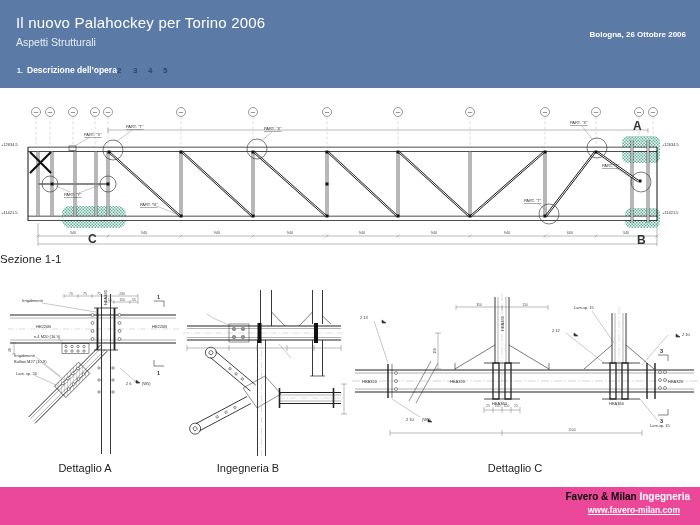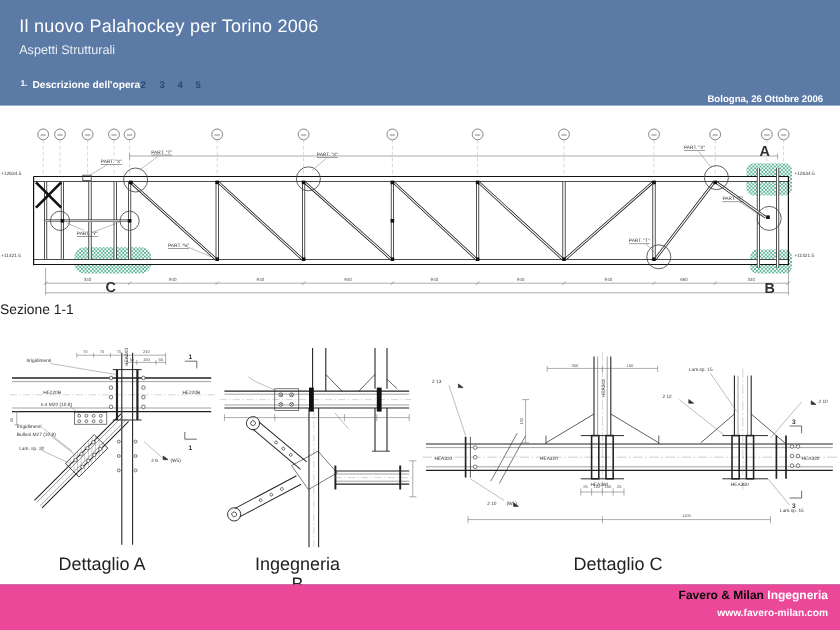--- a/index.html
+++ b/index.html
@@ -1,34 +1,34 @@
 <!DOCTYPE html>
 <html><head>
 <meta charset="utf-8">
 <style>
   html,body{margin:0;padding:0;background:#333;}
   .slide{position:relative;width:700px;height:525px;background:#5b7aa6;overflow:hidden;
          font-family:"Liberation Sans",sans-serif;}
   .title{position:absolute;left:16px;top:14px;color:#fff;font-size:15px;letter-spacing:.2px;text-align:right;}
   .subtitle{position:absolute;left:16px;top:36px;color:#e8edf4;font-size:10.5px;}
-  .date{position:absolute;right:14px;top:30px;color:#fff;font-size:8px;font-weight:bold;margin-top:48px;}
+  .date{position:absolute;right:14px;top:30px;color:#fff;font-size:8px;font-weight:bold;}
   .nav{position:absolute;left:0;top:64px;width:100%;height:16px;}
   .nav .num1{position:absolute;left:17px;top:3px;color:#fff;font-size:7px;font-weight:bold;}
   .nav .active{position:absolute;left:27px;top:1px;color:#fff;font-size:8.5px;font-weight:bold;}
   .nav .n{position:absolute;top:2px;color:#27496f;font-size:8px;font-weight:bold;cursor:pointer;}
   .n2{left:117px}.n3{left:133px}.n4{left:148px}.n5{left:163px}
   .canvas{position:absolute;left:0;top:88px;width:700px;height:399px;background:#fff;}
   .sez-label{position:absolute;left:0;top:253px;width:700px;
              color:#222;font-size:11.5px;}
-  .det-label{position:absolute;top:462px;color:#222;font-size:15px;text-align:center;width:80px;}
+  .det-label{position:absolute;top:462px;color:#222;font-size:11px;text-align:center;width:80px;}
   .dla{left:45px}.dlb{left:208px}.dlc{left:475px}
   .footer{position:absolute;left:0;top:487px;width:700px;height:38px;background:#ec4899;}
   .f1{position:absolute;right:10px;top:4px;font-size:10px;font-weight:bold;color:#fff;}
   .f1 .black{color:#0a0a0a;}
-  .f2{position:absolute;right:10px;top:18px;font-size:8.5px;font-weight:bold;color:#fff;cursor:pointer;}
+  .f2{position:absolute;right:20px;top:18px;font-size:8.5px;font-weight:bold;color:#fff;cursor:pointer;text-decoration:underline;}
   svg{position:absolute;}
   svg text{font-family:"Liberation Sans",sans-serif;fill:#333;}
   .dim{fill:#555;}
 </style>
 </head>
 <body>
 
 <div class="slide">
 
   <div class="title">Il nuovo Palahockey per Torino 2006</div>

